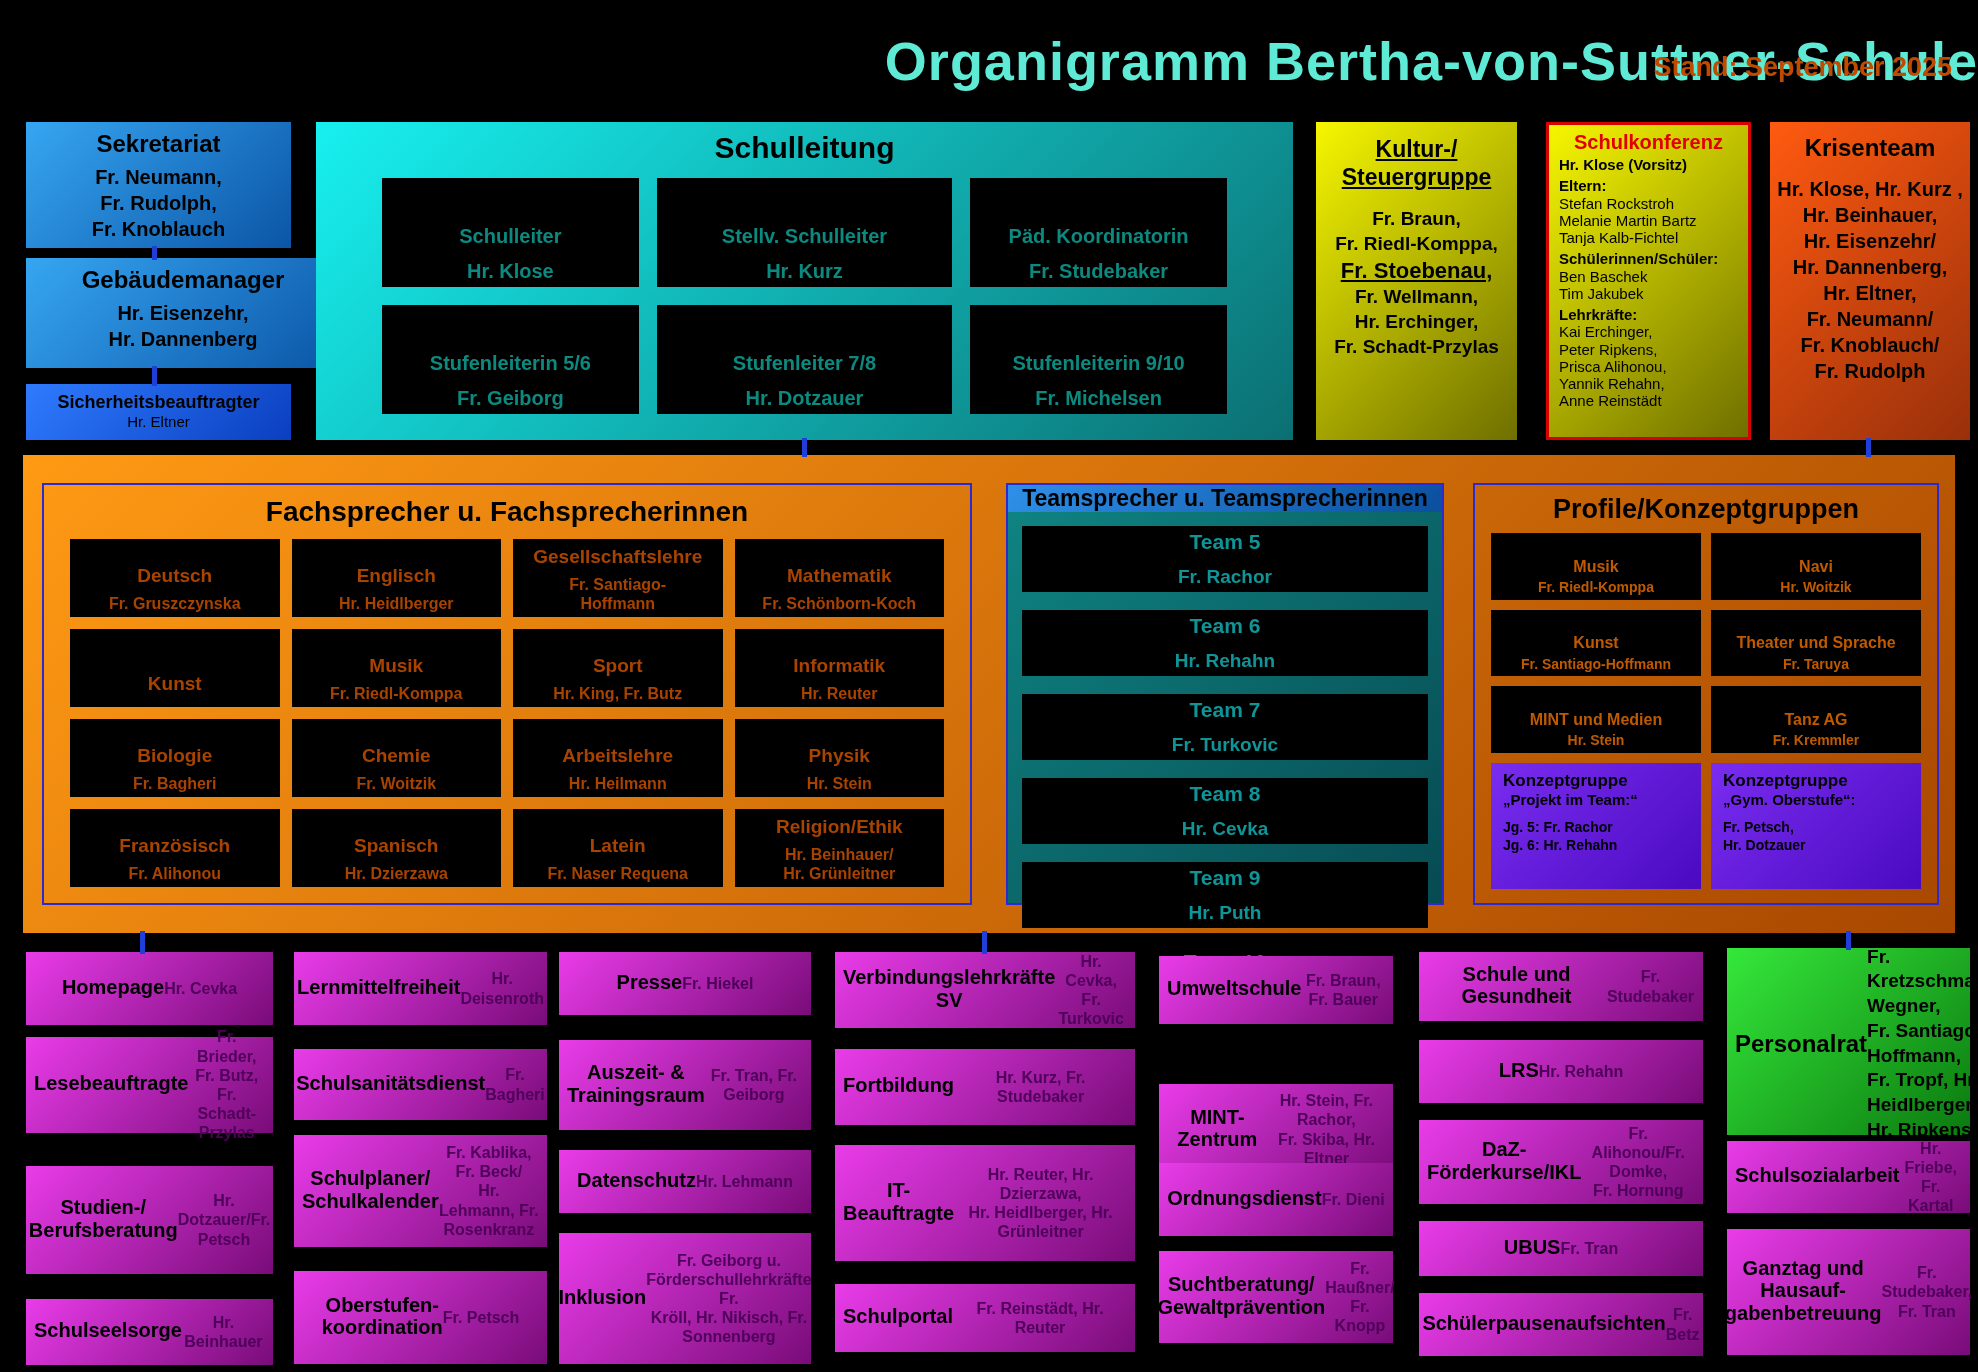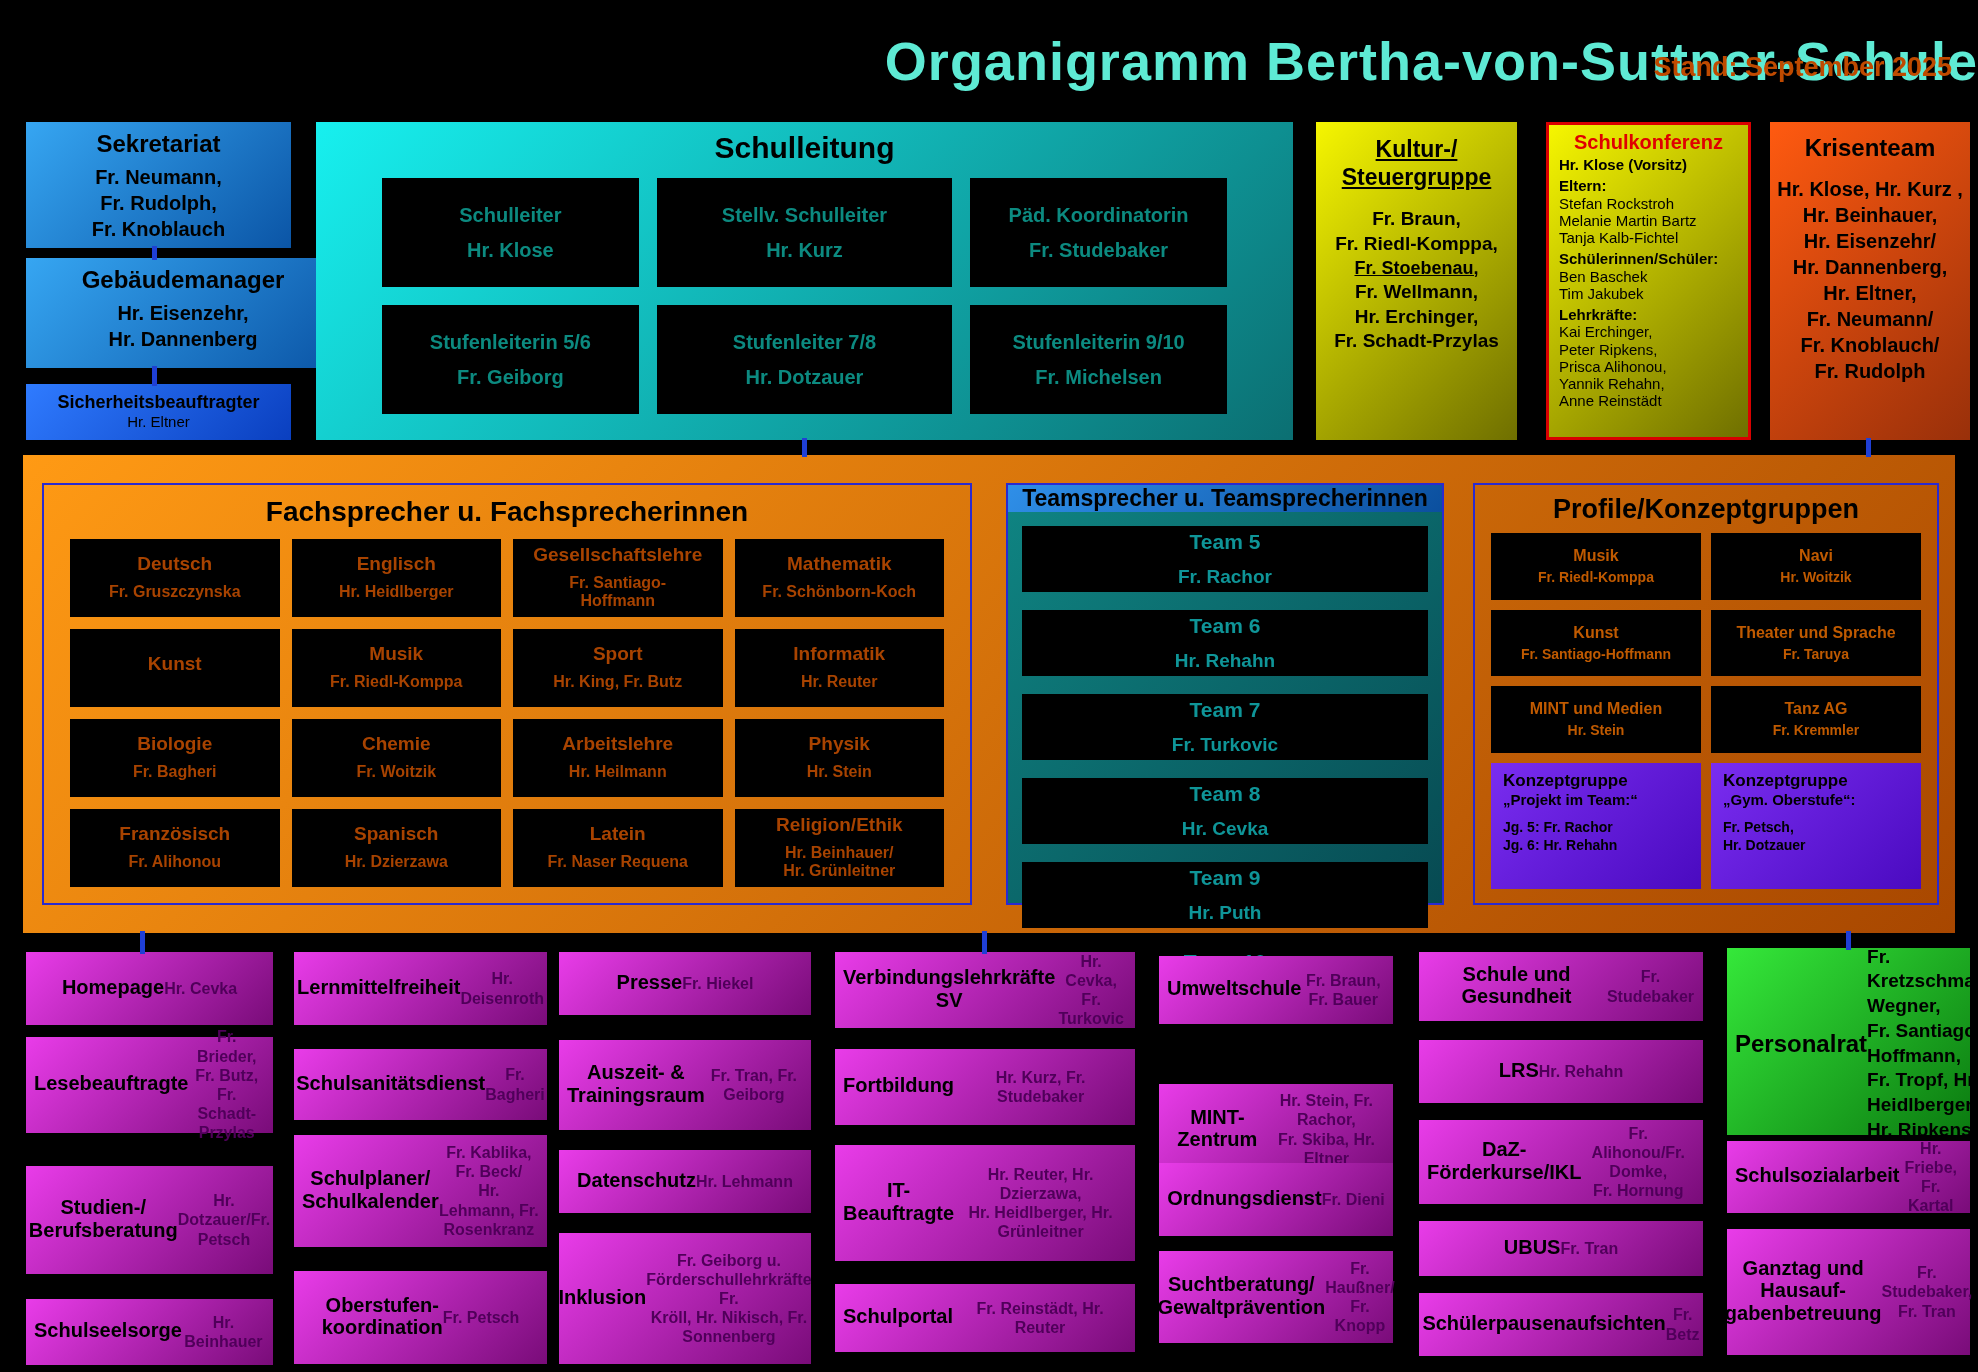--- a/index.html
+++ b/index.html
@@ -27,21 +27,21 @@
   .topbox{display:flex;flex-direction:column;align-items:center;justify-content:flex-start;text-align:center;padding:8px 6px}
   .h-main{font-size:24px;font-weight:bold;color:#000;margin-bottom:6px}
   .n-main{font-size:20px;font-weight:bold;color:#000;white-space:pre-line;line-height:1.3}
   .h-small{font-size:18px;font-weight:bold;color:#000}
   .n-small{font-size:15px;font-weight:normal;color:#000}
   .underline{text-decoration:underline}
 
   
   .sl-head{height:52px;display:flex;align-items:center;justify-content:center;font-size:30px;font-weight:bold;color:#000}
   .sl-grid{display:grid;grid-template-columns:1fr 1.15fr 1fr;grid-auto-rows:1fr;gap:18px;margin:4px 66px 26px;height:calc(100% - 82px)}
-  .bbox{background:#000;display:flex;flex-direction:column;align-items:center;justify-content:center;text-align:center;padding:4px}
+  .bbox{background:#000;display:flex;flex-direction:column;align-items:center;justify-content:flex-end;text-align:center;padding:4px}
   .sl-role{font-size:20px;font-weight:bold;color:#0c8a80;margin-bottom:12px}
   .sl-name{font-size:20px;font-weight:bold;color:#0c8a80}
 
   
   .sk{border:3px solid #d90000;padding:6px 10px;text-align:left}
   .sk-title{font-size:20px;font-weight:bold;color:#e00000;text-align:center;margin-bottom:2px}
   .sk-chair{font-size:15px;font-weight:bold;color:#000;line-height:1.15;margin-bottom:4px}
   .sk-label{font-size:15px;font-weight:bold;color:#000;line-height:1.15;margin-top:4px}
   .sk-names{font-size:15px;color:#000;white-space:pre-line;line-height:1.15}
 
@@ -127,21 +127,21 @@
         <div class="sl-name">Fr. Michelsen</div>
       </div>
     </div>
   </div>
 
   <div class="abs topbox yellow-grad" style="left:1316px;top:122px;width:201px;height:318px;padding-top:14px">
     <div class="h-main underline" style="font-size:23px;white-space:pre-line;line-height:1.2">Kultur-/
 Steuergruppe</div>
     <div class="n-main" style="font-size:19px;margin-top:10px">Fr. Braun,
 Fr. Riedl-Komppa,</div>
-    <div class="n-main underline" style="font-size:18px">Fr. Stoebenau,</div>
+    <div class="n-main underline" style="font-size:22px">Fr. Stoebenau,</div>
     <div class="n-main" style="font-size:19px">Fr. Wellmann,
 Hr. Erchinger,
 Fr. Schadt-Przylas</div>
   </div>
 
   <div class="abs sk yellow-grad" style="left:1546px;top:122px;width:205px;height:318px">
     <div class="sk-title">Schulkonferenz</div>
     <div class="sk-chair">Hr. Klose (Vorsitz)</div>
     <div class="sk-label">Eltern:</div>
     <div class="sk-names">Stefan Rockstroh

